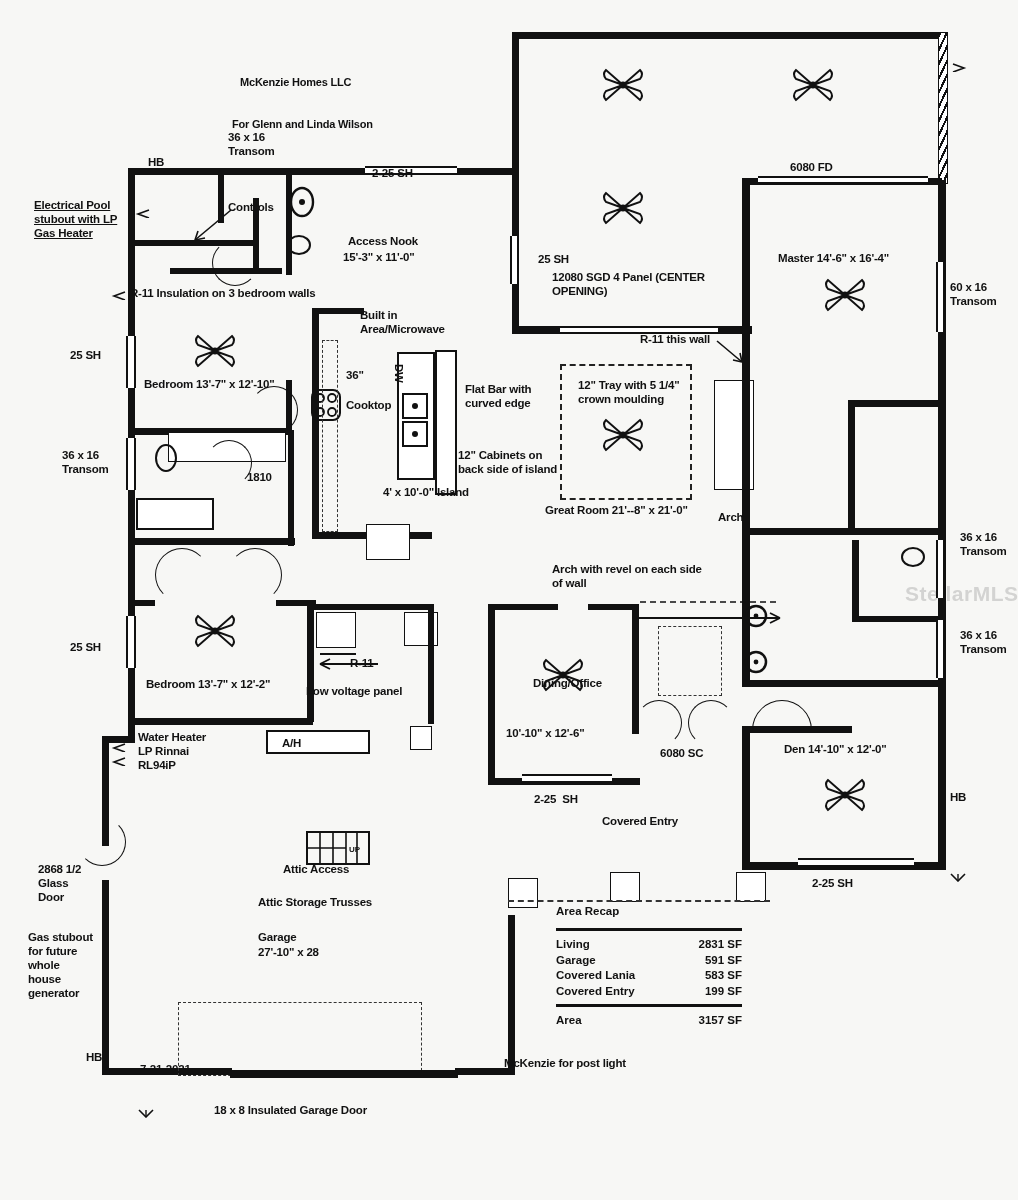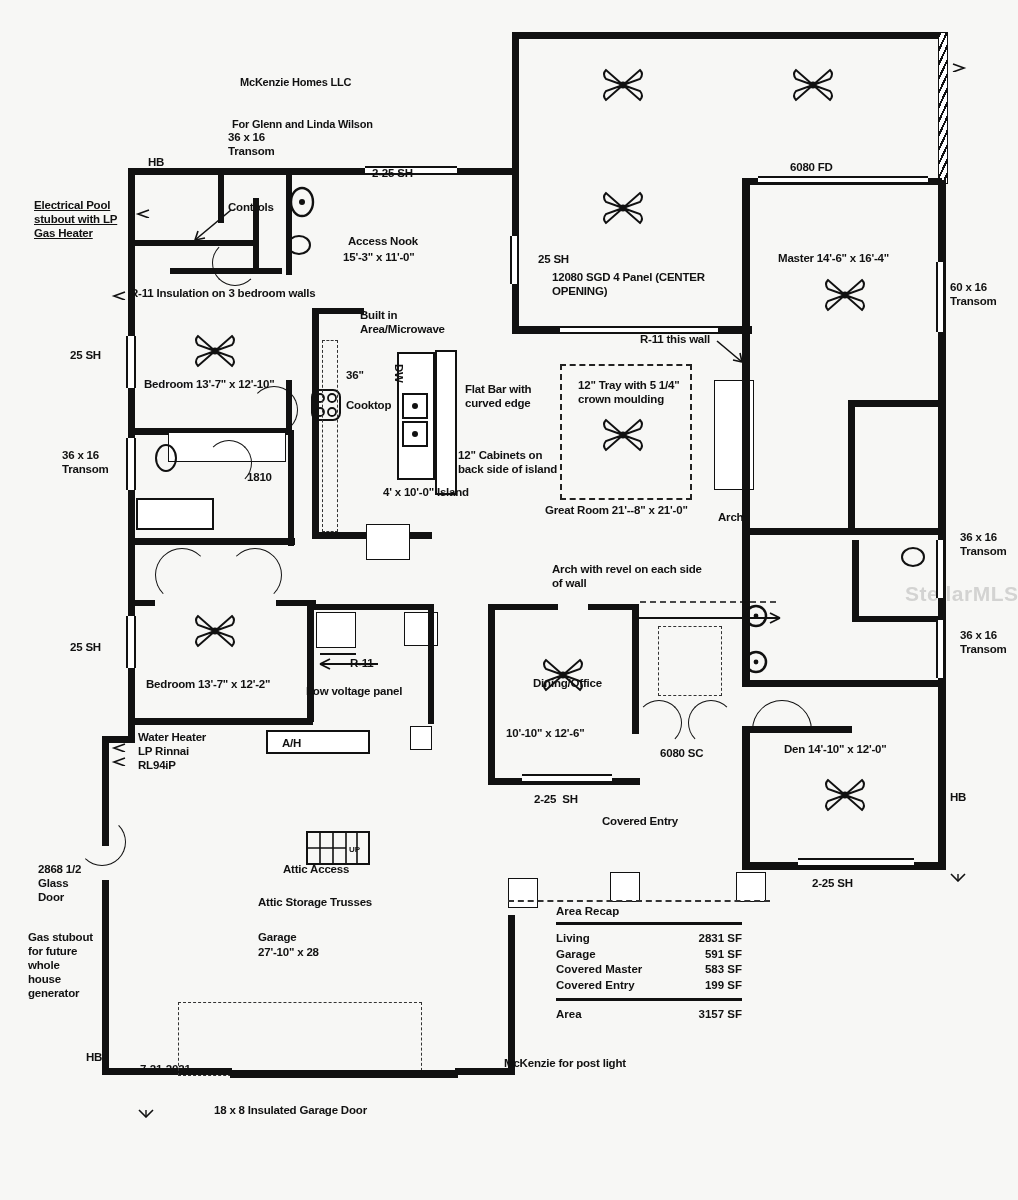--- a/index.html
+++ b/index.html
@@ -13,21 +13,21 @@
   .dashthin{position:absolute;border:1px dashed #333;}
   .box{position:absolute;border:2px solid #111;background:#fff;box-sizing:border-box;}
   .boxthin{position:absolute;border:1.5px solid #111;background:#fff;box-sizing:border-box;}
   .win{position:absolute;background:#fff;border-top:2px solid #111;border-bottom:2px solid #111;box-sizing:border-box;}
   .winv{position:absolute;background:#fff;border-left:2px solid #111;border-right:2px solid #111;box-sizing:border-box;}
   .fan{position:absolute;width:46px;height:46px;}
   .swing{position:absolute;border:1.6px solid #111;border-radius:50%;background:transparent;}
   .hatch{position:absolute;background:repeating-linear-gradient(115deg,#111 0 2px,#fff 2px 6px);border:1.5px solid #111;box-sizing:border-box;}
   
   #recap{position:absolute;left:556px;top:905px;width:186px;font-size:11.5px;font-weight:bold;}
-  #recap .hd{margin-bottom:5px;}
+  #recap .hd{margin-bottom:11px;}
   #recap .rule{height:3px;background:#111;margin:2px 0 6px;}
   #recap .rule2{height:3px;background:#111;margin:5px 0 6px;}
   #recap .row{display:flex;justify-content:space-between;line-height:15.5px;}
   #recap .row .v{min-width:62px;text-align:right;}
   .wmark{position:absolute;font-size:21px;font-weight:bold;color:rgba(120,120,120,.28);letter-spacing:.5px;}
   .hbmark{position:absolute;width:16px;height:9px;}
 </style>
 </head>
 <body>
 
@@ -417,21 +417,21 @@
     <div class="rule"></div>
     <div class="row">
         <span>Living</span>
         <span class="v">2831 SF</span>
       </div>
     <div class="row">
         <span>Garage</span>
         <span class="v">591 SF</span>
       </div>
     <div class="row">
-        <span>Covered Master</span>
+        <span>Covered Lania</span>
         <span class="v">583 SF</span>
       </div>
     <div class="row">
         <span>Covered Entry</span>
         <span class="v">199 SF</span>
       </div>
     <div class="rule2"></div>
     <div class="row">
         <span>Area</span>
         <span class="v">3157 SF</span>

